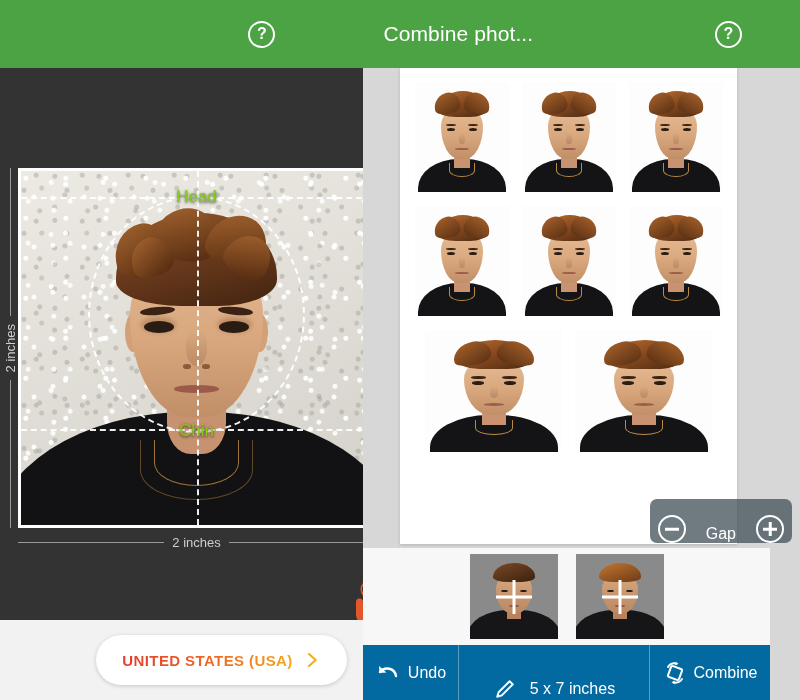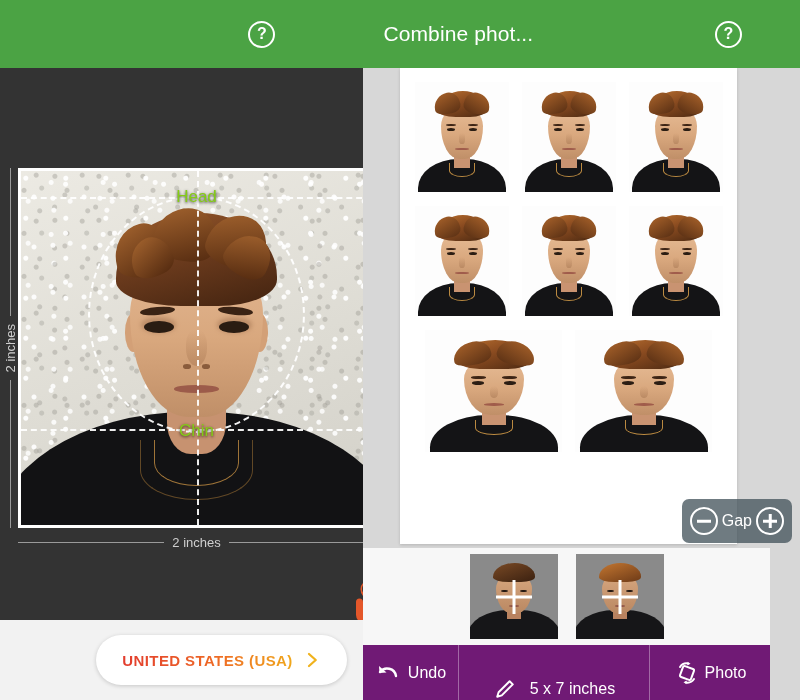--- a/index.html
+++ b/index.html
@@ -308,21 +308,21 @@
   .pp .ph-mouth { position:absolute; left:43%; top:60%; width:14%; height:2.2%; background:#a05c4b; border-radius:50%; }
   .pp .ph-chain { position:absolute; left:36%; top:74%; width:28%; height:12%;
                   border:1.2px solid #bb8a41; border-top:none; border-radius:0 0 50% 50%; }
 
   .gap-ctrl {
     position: absolute;
     right: 8px; bottom: 157px;
     height: 44px; padding: 0 8px;
     background: rgba(70,86,94,.78);
     border-radius: 7px;
-    display: flex; align-items: center; gap: 4px;
+    display: flex; align-items: flex-end; gap: 20px;
   }
   .circ-btn {
     width: 28px; height: 28px;
     border: 2px solid #ffffff;
     border-radius: 50%;
     position: relative;
     flex: none;
   }
   .circ-btn::before, .circ-btn::after {
     content:""; position:absolute; background:#fff;
@@ -360,21 +360,21 @@
     content:""; position:absolute; background:#fff;
   }
   .thumb .cross::before { left:50%; top:30%; width:3px; height:40%; transform:translateX(-50%); }
   .thumb .cross::after  { top:50%; left:30%; height:3px; width:40%; transform:translateY(-50%); }
   .thumb .cross { position:absolute; inset:0; }
 
   .bottom-toolbar {
     position: absolute;
     left: 0; bottom: 0;
     width: 407px; height: 55px;
-    background: #701a75;
+    background: #0369a1;
     display: flex; align-items: center;
     color: #fff;
   }
   .tb-item {
     height: 100%;
     display: flex; align-items: center; justify-content: center; gap: 8px;
     font-size: 16px;
     position: relative;
   }
   .tb-undo { width: 95px; }
@@ -672,17 +672,17 @@
       </div>
       <div class="tb-sep"></div>
       <div class="tb-item tb-rotate">
         <svg class="tb-ico" viewBox="0 0 24 24">
           <rect x="6.2" y="6.2" width="11.6" height="11.6" rx="1.6" fill="none" stroke="#fff" stroke-width="2" transform="rotate(20 12 12)"></rect>
           <path d="M5 6 a8 8 0 0 1 8 -3.5" fill="none" stroke="#fff" stroke-width="2" stroke-linecap="round"></path>
           <path d="M19 18 a8 8 0 0 1 -8 3.5" fill="none" stroke="#fff" stroke-width="2" stroke-linecap="round"></path>
           <path d="M12.5 0.8 L15.5 2.8 L12.3 4.6 Z" fill="#fff"></path>
           <path d="M11.5 23.2 L8.5 21.2 L11.7 19.4 Z" fill="#fff"></path>
         </svg>
-        <span>Photo</span>
+        <span>Combine</span>
       </div>
     </div>
   </div>
 </div>
 
 </body></html>

